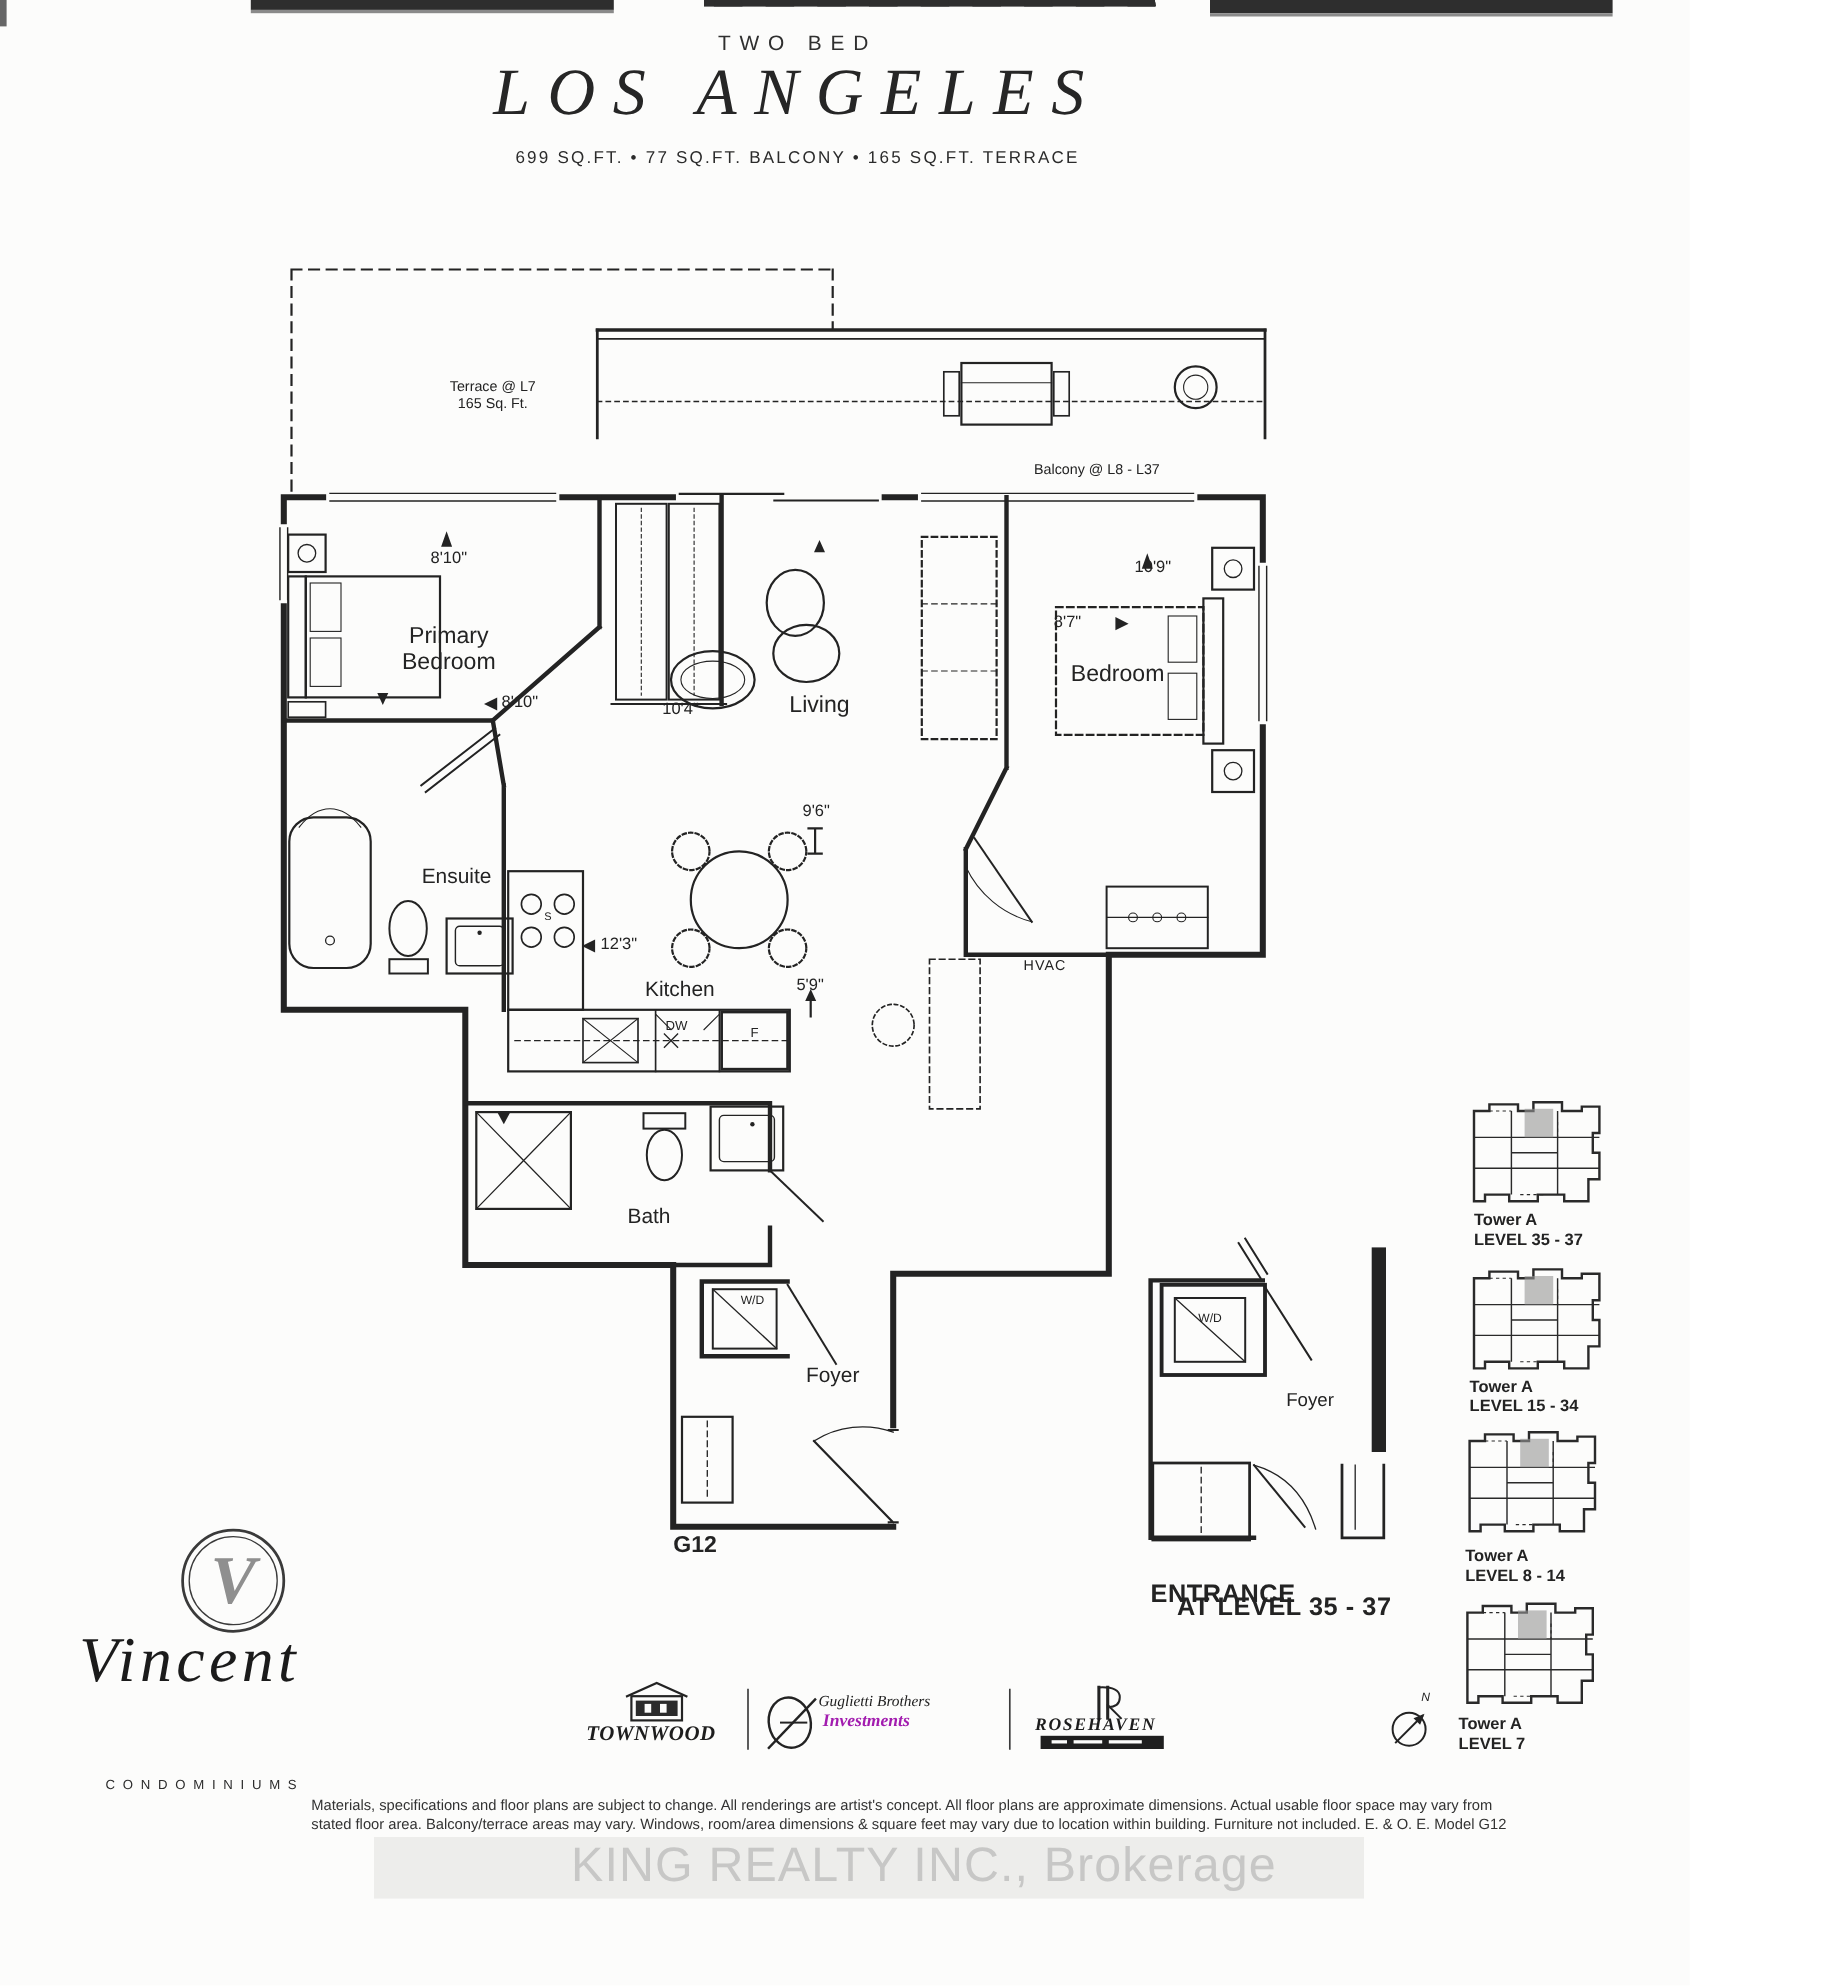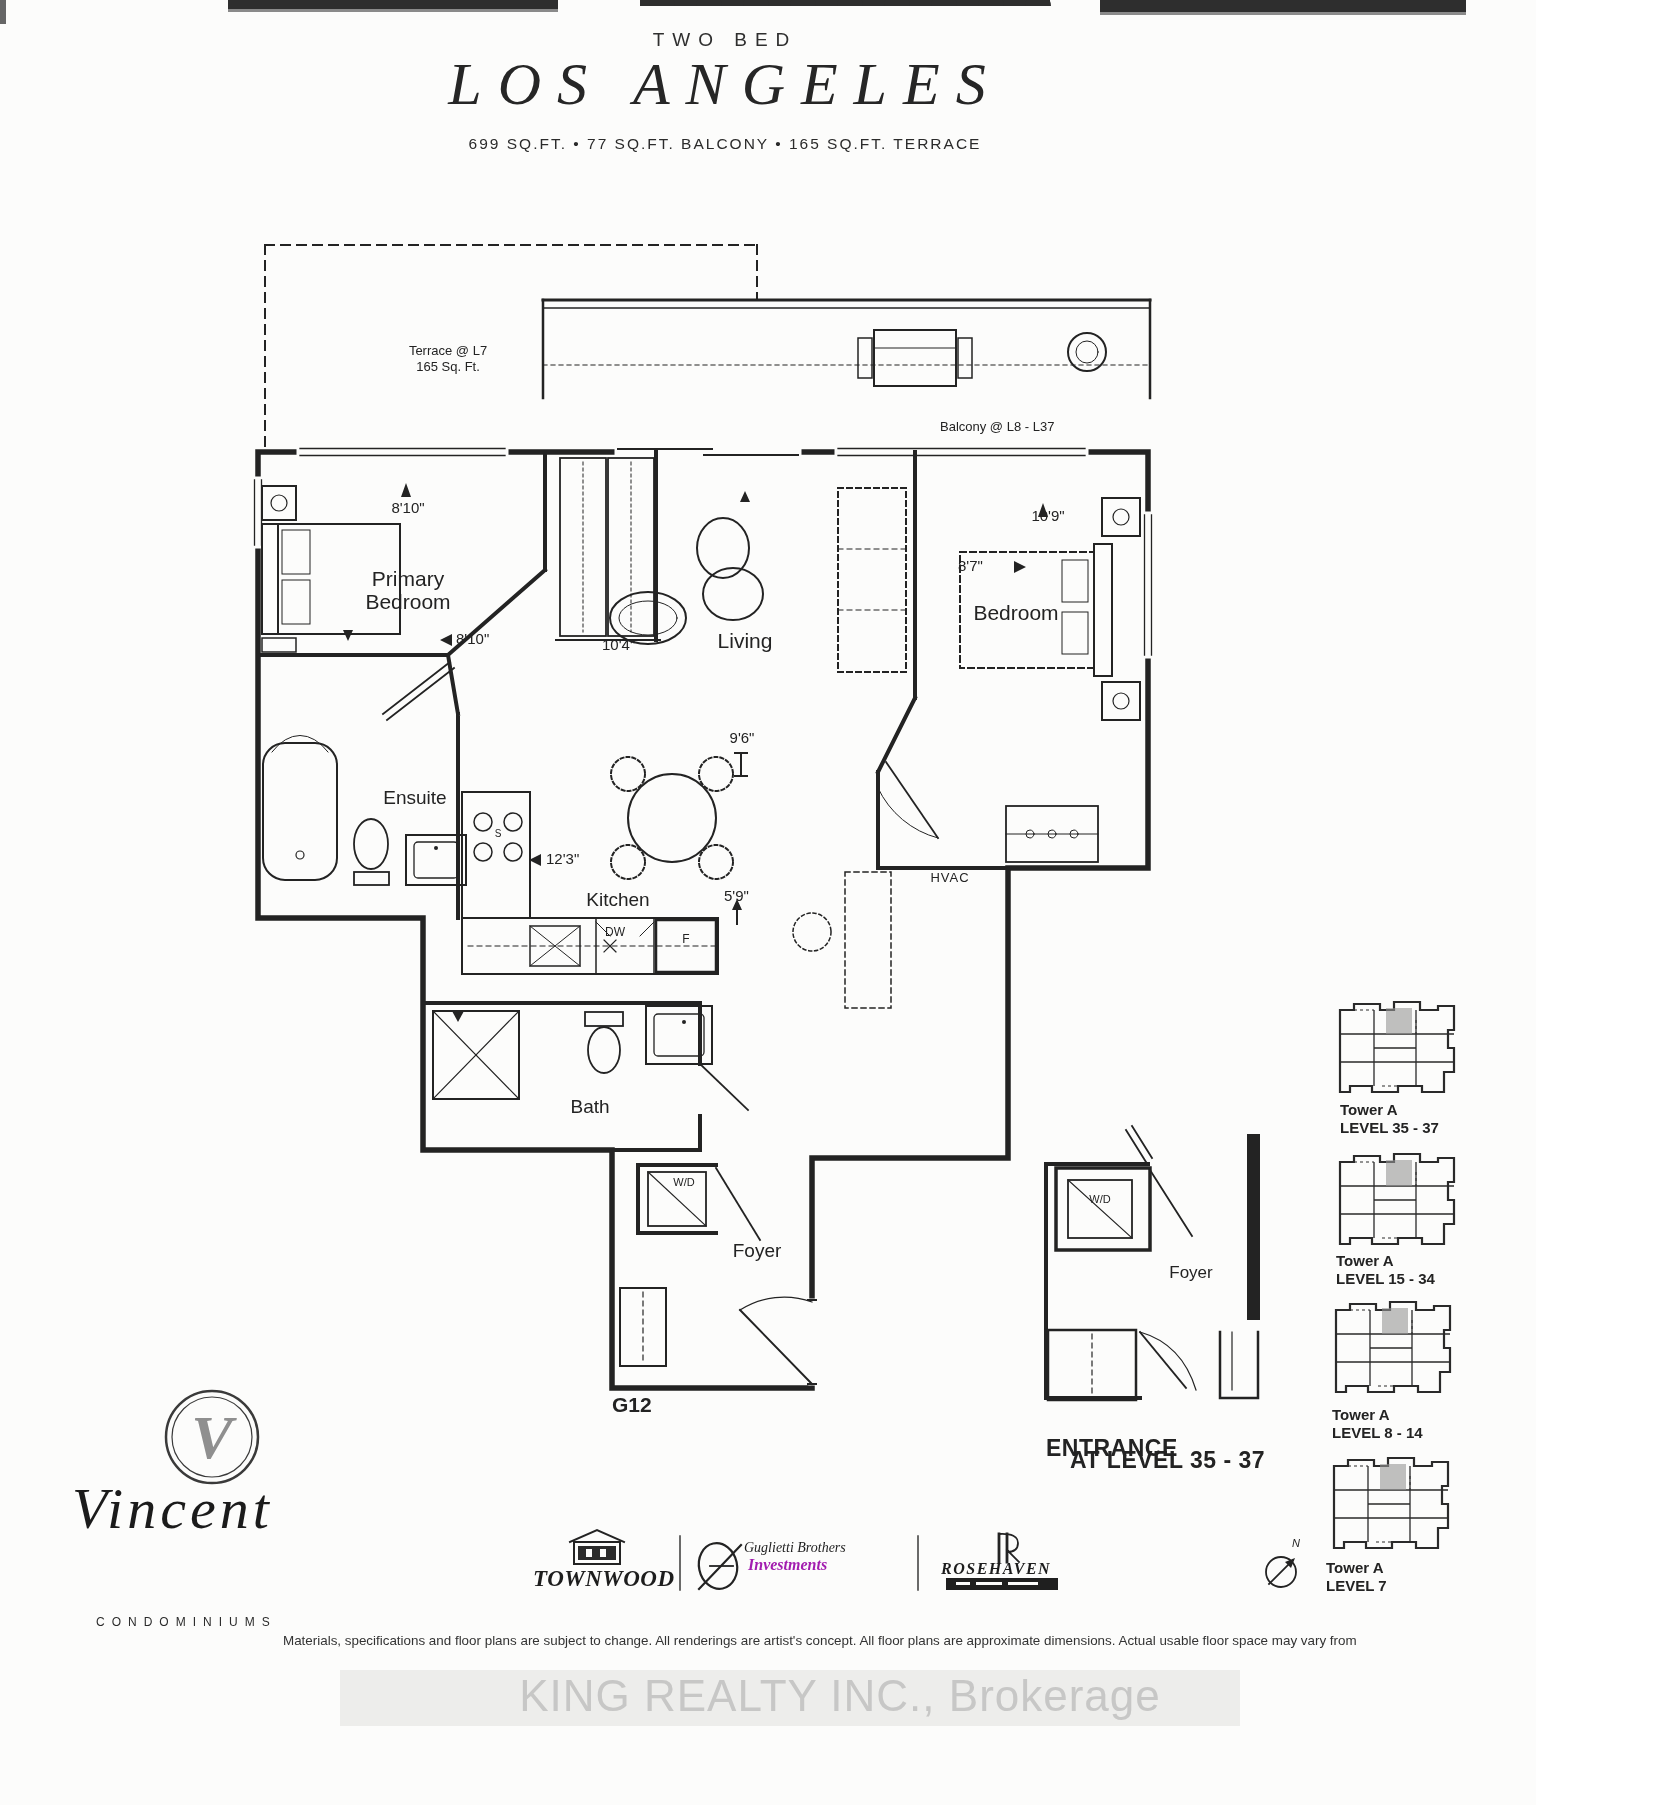--- a/index.html
+++ b/index.html
@@ -292,21 +292,22 @@
 <div class="lbl" style="left:1336px;top:1271px;font-size:15px;font-weight:700;">LEVEL 15 - 34</div>
 <div class="lbl" style="left:1332px;top:1407px;font-size:15px;font-weight:700;">Tower A</div>
 <div class="lbl" style="left:1332px;top:1425px;font-size:15px;font-weight:700;">LEVEL 8 - 14</div>
 <div class="lbl" style="left:1326px;top:1560px;font-size:15px;font-weight:700;">Tower A</div>
 <div class="lbl" style="left:1326px;top:1578px;font-size:15px;font-weight:700;">LEVEL 7</div>
 <div class="lbl" style="left:1292px;top:1538px;font-size:11px;font-style:italic;">N</div>
 
 <div class="lbl c serif" style="left:212px;top:1404px;font-size:62px;color:#8f8f8f;font-weight:600;">V</div>
 <div class="lbl serif" style="left:72px;top:1478px;font-size:58px;font-style:italic;letter-spacing:4px;color:#1b1b1b;">Vincent</div>
 <div class="lbl" style="left:96px;top:1616px;font-size:12px;letter-spacing:7px;color:#2b2b2b;">CONDOMINIUMS</div>
-<div class="lbl serif" style="left:533px;top:1567px;font-size:23px;font-weight:700;letter-spacing:0.5px;color:#1d1d1d;">TOWNWOOD</div>
+<div class="lbl serif" style="left:533px;top:1567px;font-size:19px;font-weight:700;letter-spacing:0.5px;color:#1d1d1d;">TOWNWOOD</div>
 <div class="lbl serif" style="left:744px;top:1540px;font-size:14px;font-weight:400;font-style:italic;color:#1d1d1d;">Guglietti Brothers</div>
 <div class="lbl serif" style="left:748px;top:1556px;font-size:16px;font-weight:700;font-style:italic;color:#a21caf;">Investments</div>
 <div class="lbl serif" style="left:941px;top:1560px;font-size:16px;font-weight:700;letter-spacing:1.5px;color:#1d1d1d;">ROSEHAVEN</div>
 
 <div class="lbl" style="left:283px;top:1634px;font-size:13.4px;color:#333;">Materials, specifications and floor plans are subject to change. All renderings are artist's concept. All floor plans are approximate dimensions. Actual usable floor space may vary from</div>
+<div class="lbl" style="left:283px;top:1652px;font-size:13.4px;color:#333;">stated floor area. Balcony/terrace areas may vary. Windows, room/area dimensions &amp; square feet may vary due to location within building. Furniture not included. E. &amp; O. E. Model G12</div>
 <div class="lbl c" style="left:840px;top:1672px;font-size:44px;color:#c7c7c6;letter-spacing:1px;">KING REALTY INC., Brokerage</div>
 
 </div>
 
 </body></html>

